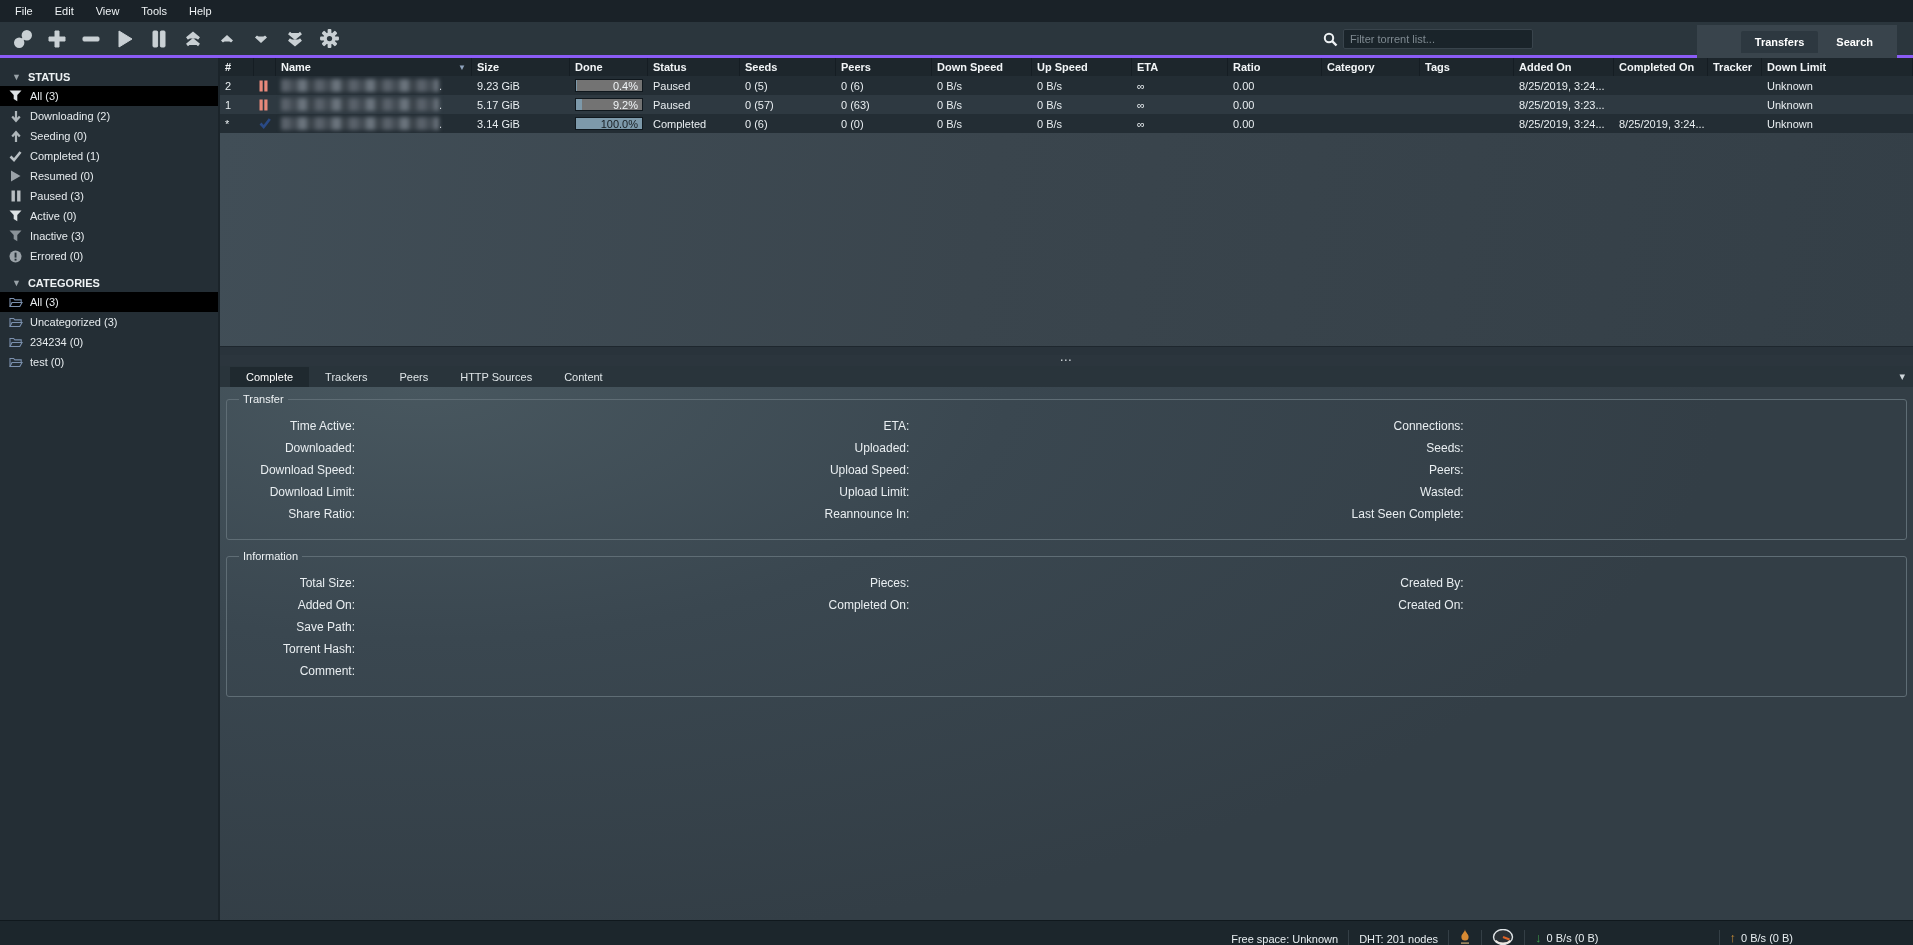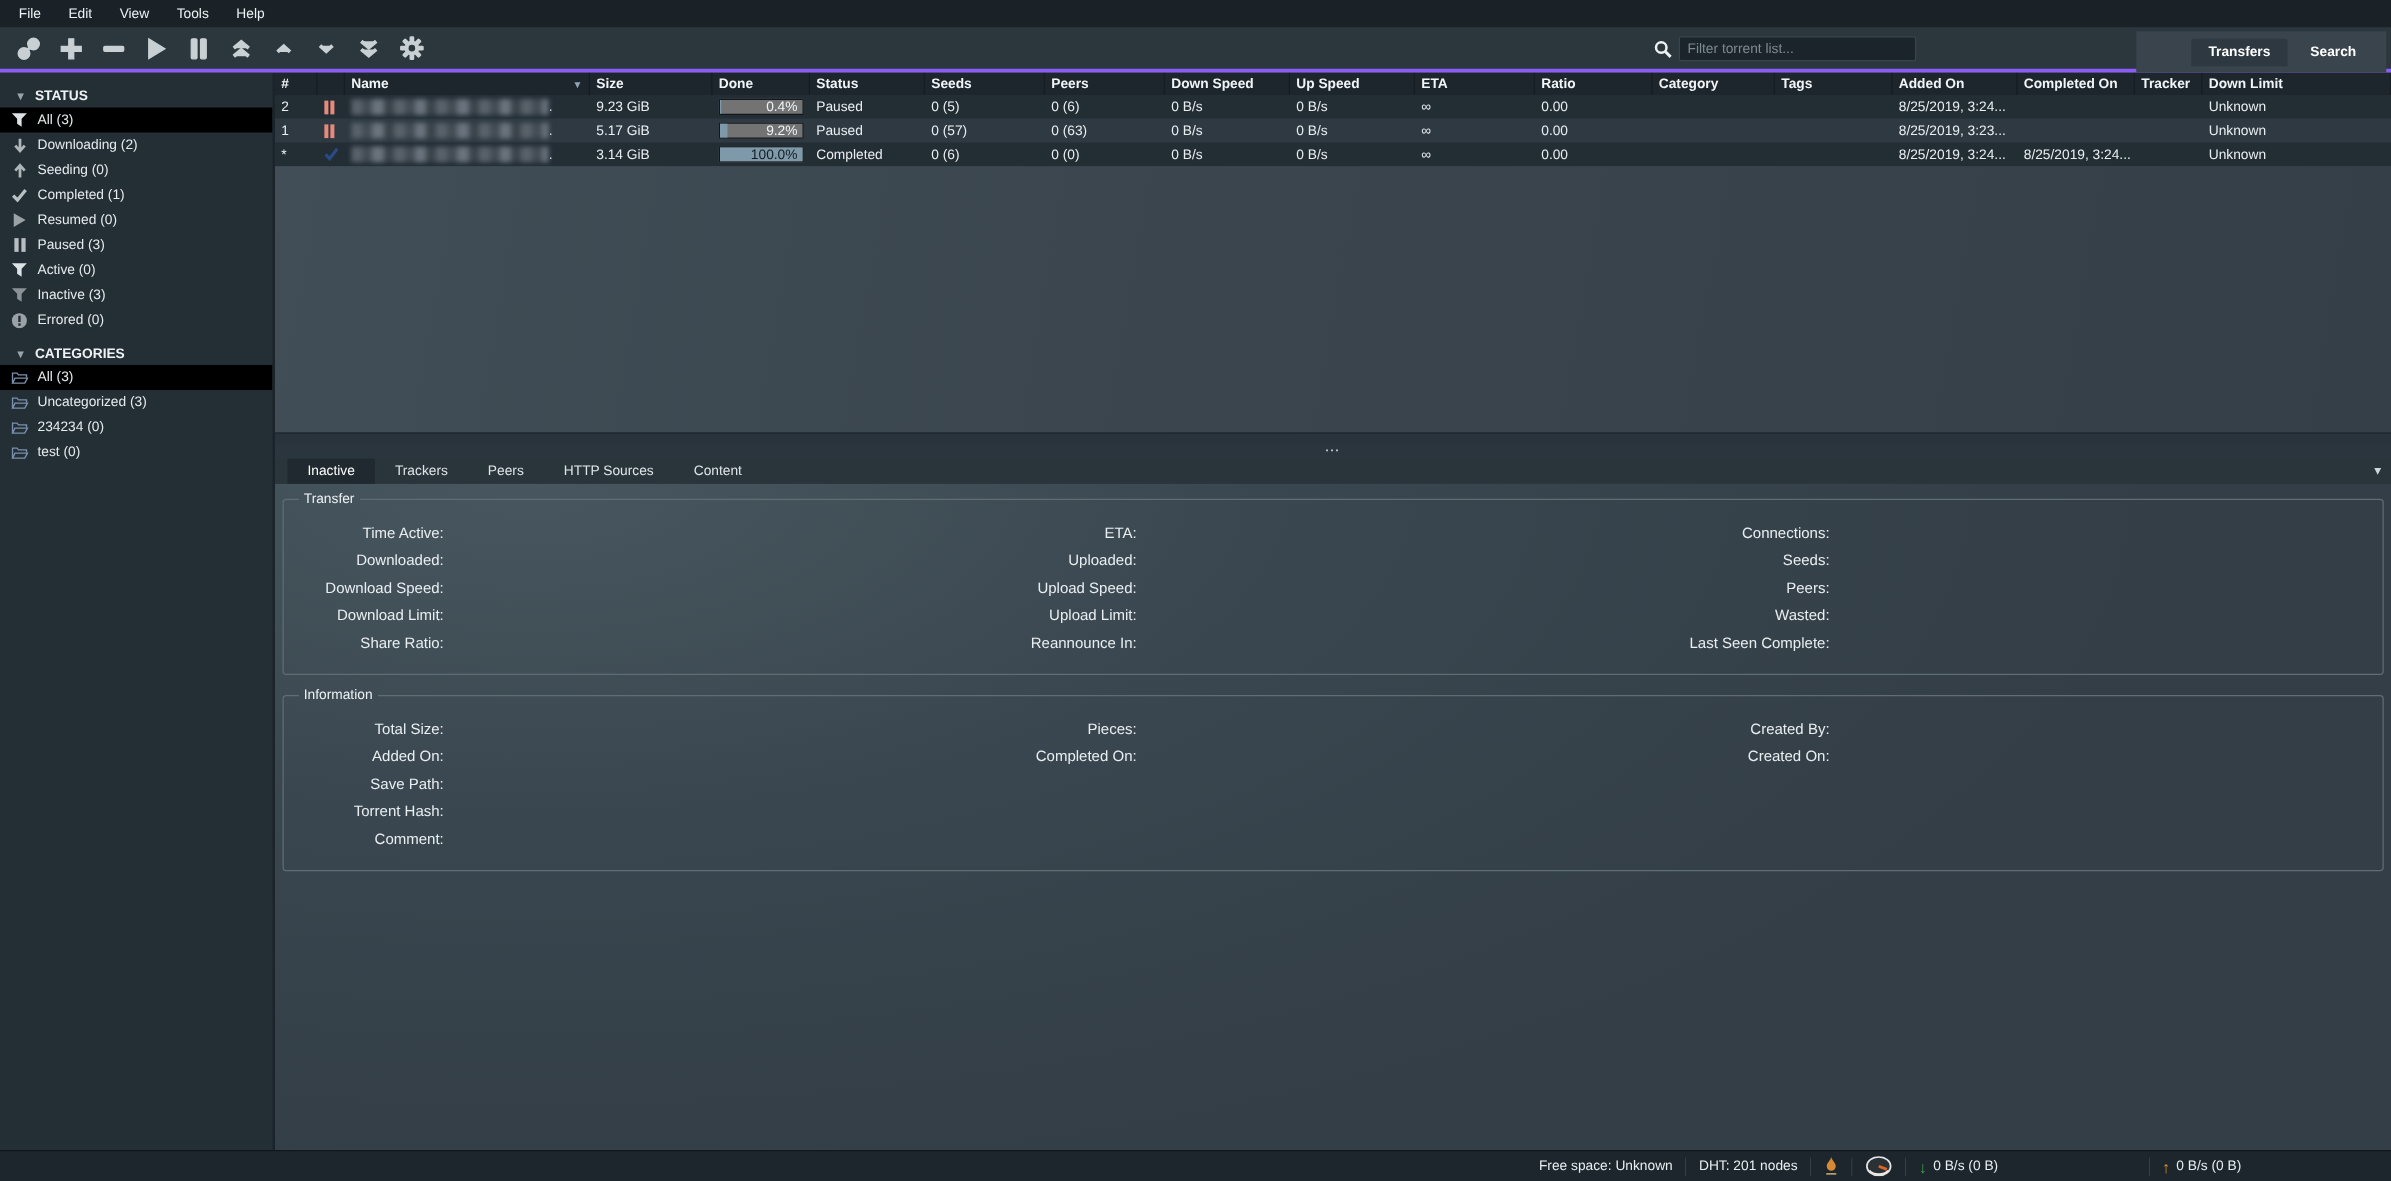--- a/index.html
+++ b/index.html
@@ -15,21 +15,21 @@
   .menubar { height:22px; background:#1a2228; display:flex; align-items:center; padding-left:4px; flex:0 0 auto; }
   .menu-item { padding:0 11px; line-height:22px; color:#eef2f4; cursor:default; }
 
   
   .toolbar { height:36px; background:#2b363d; display:flex; align-items:center; padding-left:6px; flex:0 0 auto; position:relative; border-bottom:3px solid #8b5cf6; }
   .tbtn { width:34px; height:30px; display:flex; align-items:center; justify-content:center; background:none; border:none; cursor:pointer; }
   .tbtn svg { stroke:#c9d0d4; fill:#c9d0d4; }
   .search-wrap { position:absolute; right:380px; top:7px; display:flex; align-items:center; gap:5px; }
   .search-input { width:190px; height:20px; background:#1a242a; border:1px solid #39444c; border-radius:2px; color:#dfe5e8; font-size:11px; padding:0 6px; font-family:inherit; }
   .search-input::placeholder { color:#7f8a91; }
-  .main-tabs { position:absolute; right:4px; top:3px; height:33px; width:200px; background:#39444c; display:flex; align-items:center; justify-content:flex-end; gap:4px; padding-right:10px; }
+  .main-tabs { position:absolute; right:16px; top:3px; height:33px; width:200px; background:#39444c; display:flex; align-items:center; justify-content:flex-end; gap:4px; padding-right:10px; }
   .main-tab { padding:5px 14px; font-weight:bold; color:#fff; cursor:pointer; border-radius:2px 2px 0 0; }
   .main-tab.active { background:#2d3840; }
 
   
   .content { flex:1 1 auto; display:flex; min-height:0; }
 
   
   .sidebar { width:220px; flex:0 0 auto; background:#242e35; border-right:2px solid #1b242a; padding-top:10px; overflow:hidden; }
   .side-header { display:flex; align-items:center; gap:7px; padding:3px 0 3px 12px; font-weight:bold; color:#eef2f4; }
   .side-caret { color:#9aa3a8; font-size:9px; }
@@ -69,21 +69,21 @@
 
   
   .panel { flex:1 1 auto; background:radial-gradient(1300px 560px at 12% 0%, #48575f 0%, #3a4750 45%, #333e46 100%); padding:6px 6px 0 6px; overflow:hidden; }
   fieldset { border:1px solid #5f6d75; border-radius:3px; padding:10px 8px 14px 8px; margin-bottom:10px; }
   legend { padding:0 4px; margin-left:4px; color:#eef2f4; font-size:11px; }
   .frow { display:grid; grid-template-columns:1fr 1fr 1fr; height:22px; align-items:center; }
   .fcell { display:flex; }
   .flabel { width:120px; text-align:right; font-size:12px; color:#e9eef1; flex:0 0 auto; white-space:nowrap; }
 
   
-  .statusbar { height:25px; background:#1c262c; border-top:1px solid #10181d; display:flex; align-items:center; justify-content:flex-end; flex:0 0 auto; color:#e8eef1; }
+  .statusbar { height:25px; background:#1c262c; border-top:1px solid #10181d; display:flex; align-items:flex-end; justify-content:flex-end; flex:0 0 auto; color:#e8eef1; }
   .sb-sep { width:1px; height:15px; background:#0e1419; border-right:1px solid #343f46; margin:0 10px; }
   .sb-item { display:flex; align-items:center; gap:5px; white-space:nowrap; }
   .sb-gap { width:110px; }
   .sb-end { width:120px; }
   .arrow-down { color:#3fa24c; font-weight:bold; font-size:13px; }
   .arrow-up { color:#d29136; font-weight:bold; font-size:13px; }
 </style>
 </head>
 <body>
 
@@ -484,21 +484,21 @@
       <div class="td">8/25/2019, 3:24...</div>
       <div class="td"></div>
       <div class="td">Unknown</div>
     </div>
 
     <div class="table-empty"></div>
     <div class="hscroll"></div>
     <div class="splitter">⋯</div>
 
     <div class="dtabbar">
-      <span class="dtab active">Inactive</span>
+      <span class="dtab active">Complete</span>
       <span class="dtab">Trackers</span>
       <span class="dtab">Peers</span>
       <span class="dtab">HTTP Sources</span>
       <span class="dtab">Content</span>
       <span class="dtab-caret">▾</span>
     </div>
 
     <div class="panel">
       <fieldset>
         <legend>Transfer</legend>

